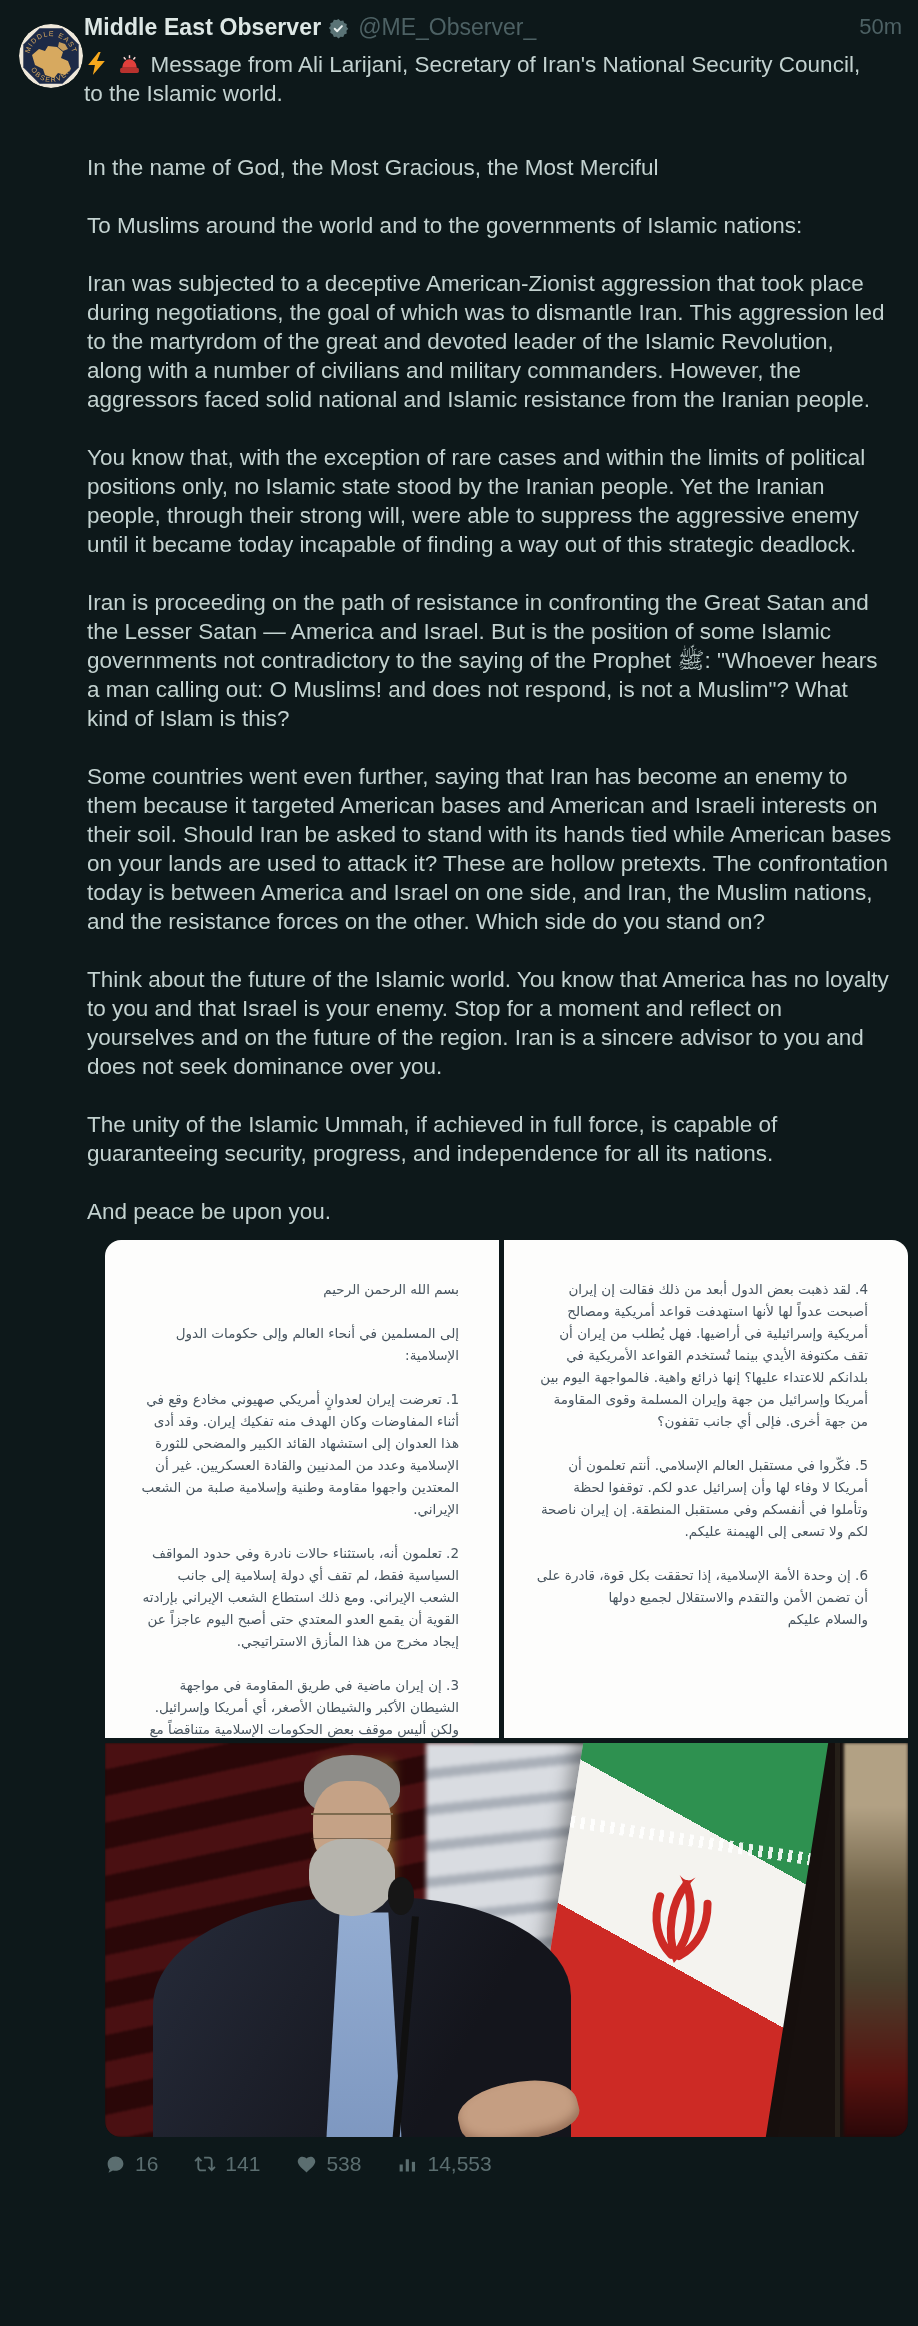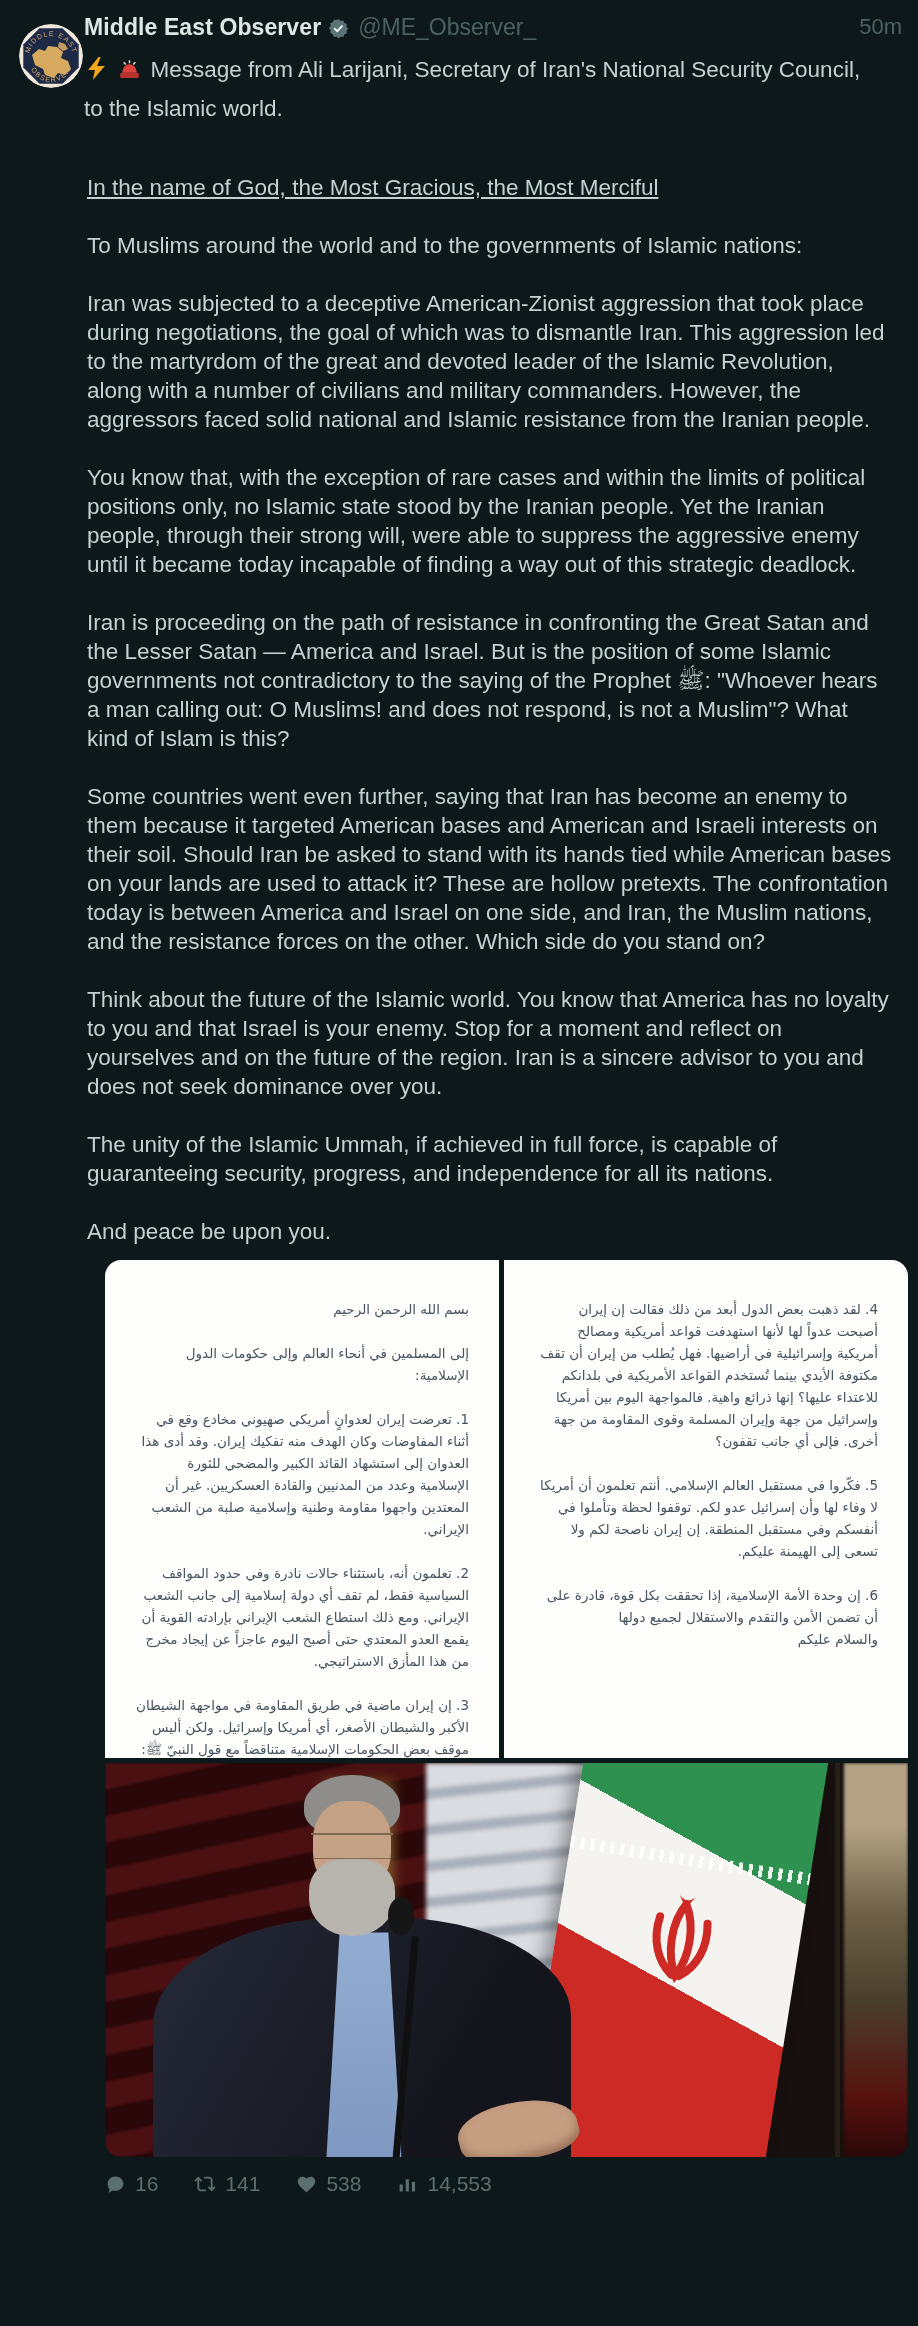--- a/index.html
+++ b/index.html
@@ -6,28 +6,28 @@
   body{width:918px;height:2326px;overflow:hidden;font-family:"Liberation Sans",sans-serif;position:relative;}
   .tweet{position:relative;padding-top:12px;}
   .avatar{position:absolute;left:19px;top:24px;width:64px;height:64px;border-radius:50%;overflow:hidden;display:block;}
   .hdr{margin-left:84px;margin-right:16px;}
   .name-row{display:flex;align-items:center;gap:7px;height:30px;}
   .disp-name{font-weight:bold;font-size:23px;color:#dde7e5;letter-spacing:.1px;}
   .badge{width:21px;height:21px;flex:0 0 auto;margin-top:2px;}
   .handle{font-size:23px;color:#4d6164;margin-left:2px;}
   .spacer{flex:1;}
   .time{font-size:22px;color:#4d6164;}
-  .intro{margin-top:8px;font-size:22.5px;line-height:39px;color:#c3d2d0;width:795px;}
+  .intro{margin-top:8px;font-size:22.5px;line-height:29px;color:#c3d2d0;width:795px;}
   .emoji{display:inline-block;width:25px;height:25px;vertical-align:-4px;margin-right:2px;}
   .body-text{margin-left:87px;width:806px;}
   .body-text p{margin:29px 0;font-size:22.5px;line-height:29px;color:#c3d2d0;}
-  .body-text p:first-child{margin-top:45px;text-decoration:underline;}
+  .body-text p:first-child{margin-top:45px;}
   .body-text p:last-child{margin-bottom:14px;}
   .media{margin-left:105px;width:803px;border-radius:16px;overflow:hidden;display:grid;grid-template-columns:394px 404px;grid-template-rows:498px 394px;gap:5px;background:#0d181a;}
-  .doc{background:#fdfdfc;height:498px;overflow:hidden;box-sizing:border-box;padding:38px 30px 20px 30px;direction:rtl;text-align:right;}
+  .doc{background:#fdfdfc;height:498px;overflow:hidden;box-sizing:border-box;padding:38px 40px 20px 30px;direction:rtl;text-align:right;}
   .doc p{margin:0 0 22px 0;font-family:"DejaVu Sans",sans-serif;font-size:13.5px;line-height:22px;color:#47545e;white-space:pre-line;}
   .photo{grid-column:1 / -1;position:relative;height:394px;background:#17100e;overflow:hidden;}
   
   .ph-carpet{position:absolute;left:0;top:0;width:46%;height:100%;background:repeating-linear-gradient(168deg,#4a1012 0 26px,#2a0708 26px 52px);filter:blur(1px);}
   .ph-ornament{position:absolute;left:27%;top:4%;width:9%;height:52%;background:linear-gradient(#6b4a1f,#8a6428 40%,#3c2a10);filter:blur(6px);opacity:.85;}
   .ph-marble{position:absolute;left:40%;top:0;width:34%;height:72%;background:repeating-linear-gradient(174deg,#d9dce1 0 26px,#a9afb8 26px 36px);filter:blur(2px);}
   .ph-floor{position:absolute;left:36%;top:88%;width:14%;height:12%;background:#cfcdc6;filter:blur(3px);}
   .ph-col{position:absolute;right:0;top:0;width:8%;height:100%;background:linear-gradient(#b2a184 0 16%,#6e6147 38%,#4a3f2c 60%,#56120f 85%,#2a0708);filter:blur(1.5px);}
   .ph-pole{position:absolute;right:8.5%;top:0;width:5px;height:100%;background:#262019;}
   .ph-flag{position:absolute;right:9.5%;top:-24px;width:242px;height:470px;transform:rotate(9deg);transform-origin:top right;border-radius:10px;background:linear-gradient(200deg,#2e9150 0 30%,#f4f3ef 30% 56%,#cd2a25 56% 100%);box-shadow:-8px 0 18px rgba(0,0,0,.35);}

